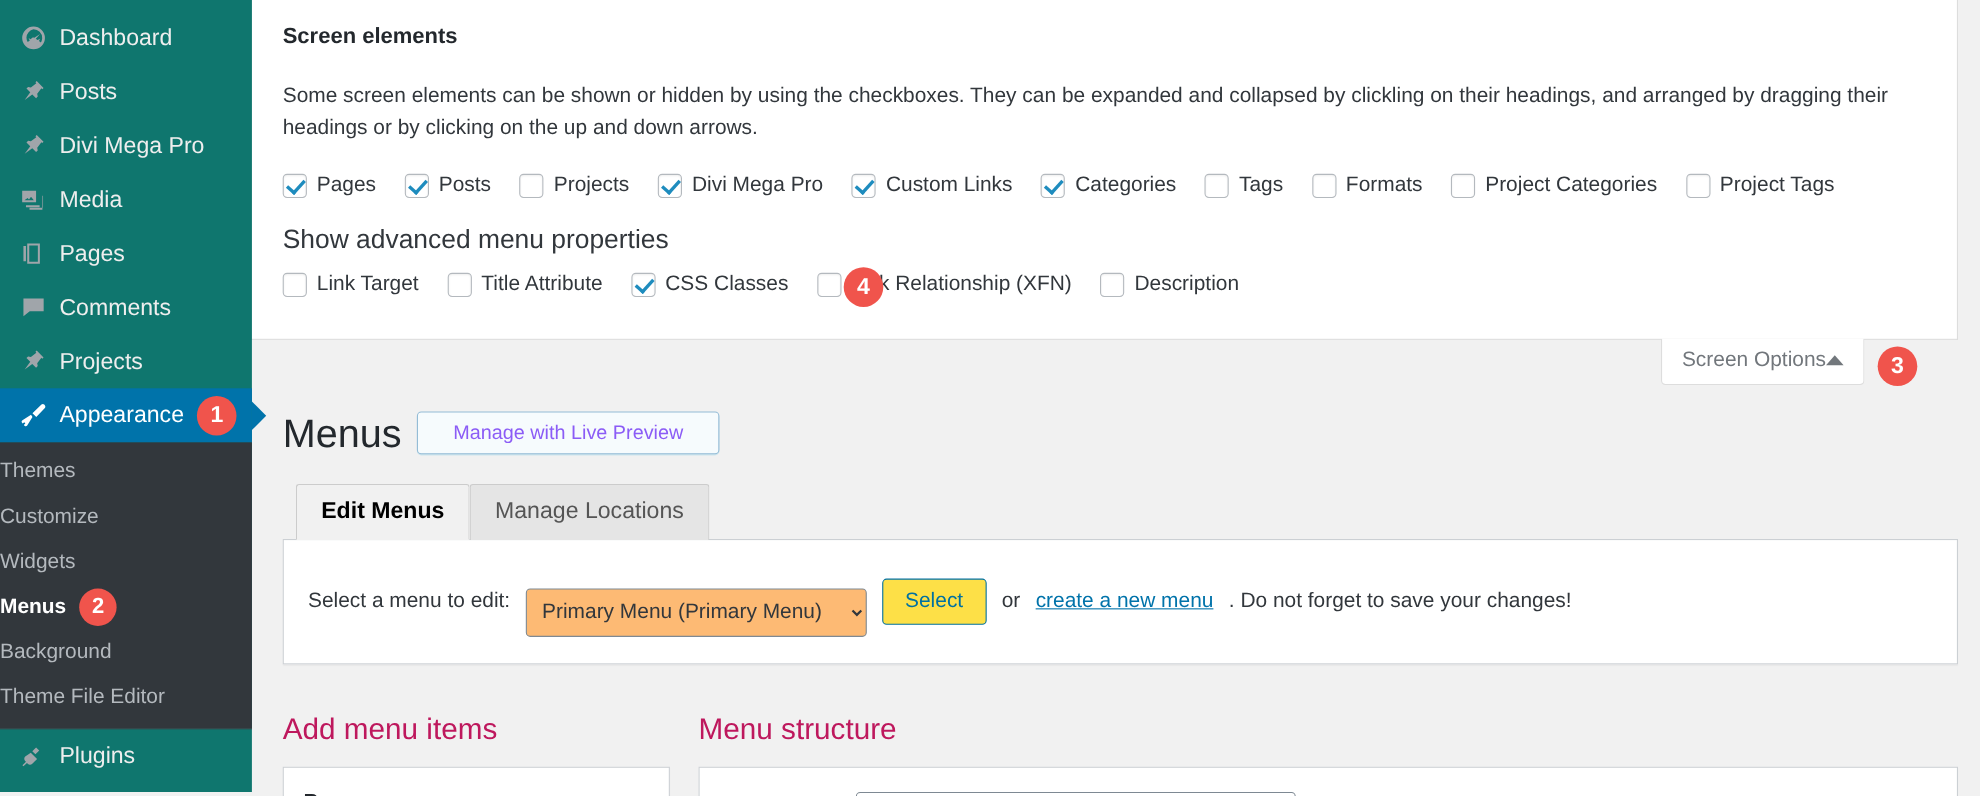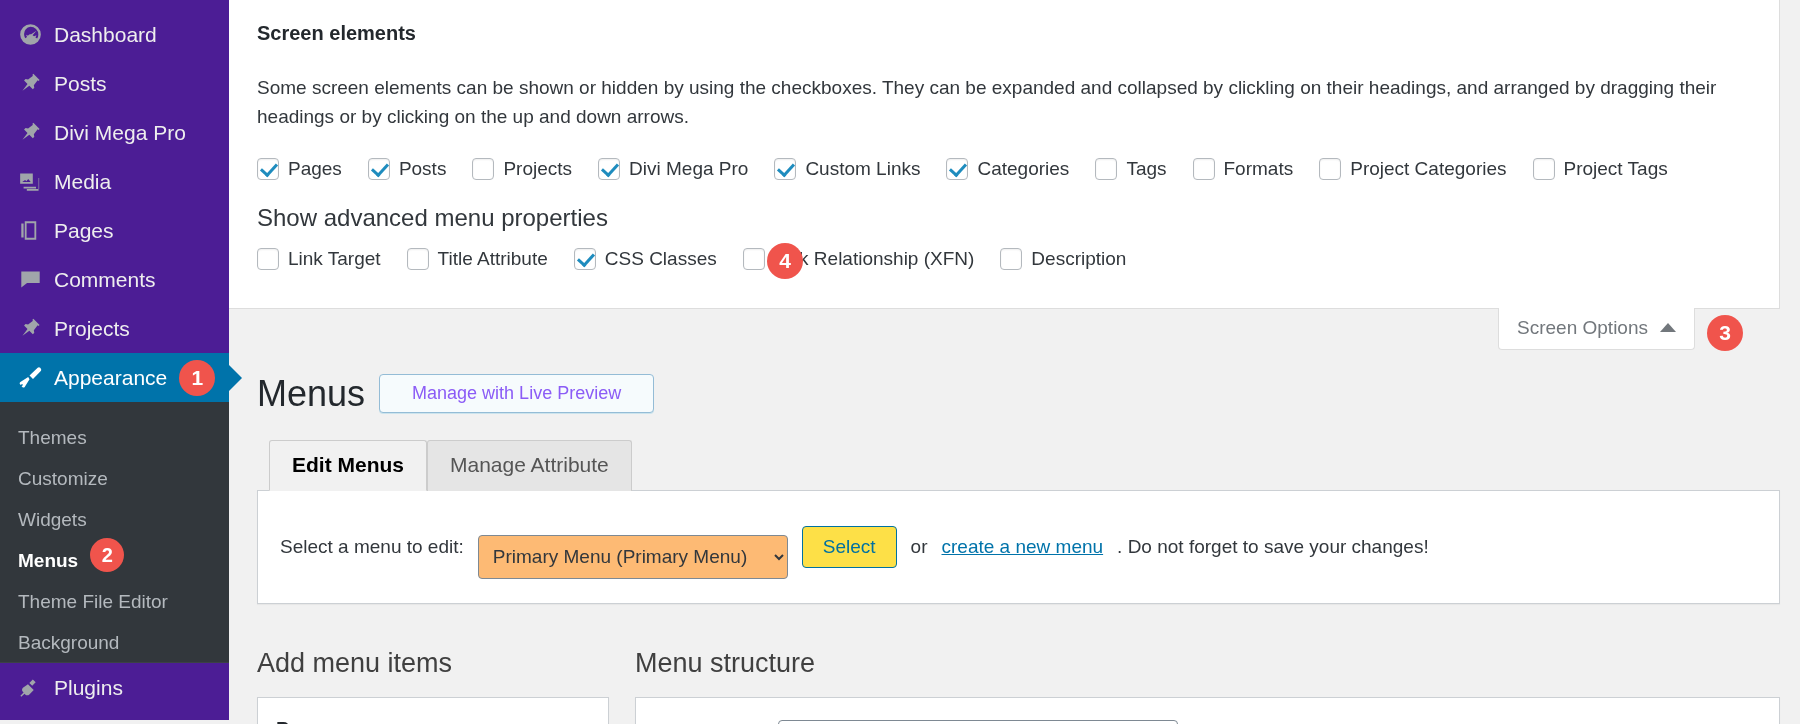--- a/index.html
+++ b/index.html
@@ -7,21 +7,21 @@
     width: 1800px; height: 724px;
     font-family: "Liberation Sans", sans-serif;
     background: #f1f1f1;
     overflow: hidden;
   }
   #root { position: relative; width: 1800px; height: 724px; display: flex; }
 
   
   .sidebar {
     width: 229px; min-width: 229px; height: 720px;
-    background: #4c1d95; position: relative; z-index: 5;
+    background: #0f766e; position: relative; z-index: 5;
   }
   .menu-top { padding-top: 10px; }
   .menu-item {
     display: flex; align-items: center;
     height: 49px; padding-left: 10px;
     color: #eee; font-size: 21px; position: relative;
   }
   .menu-item .ico {
     width: 40px; min-width: 40px; display: flex;
     align-items: center; justify-content: center;
@@ -32,22 +32,22 @@
   .menu-item.active .ico { color: #fff; }
   .arrow-notch {
     position: absolute; right: -13px; top: 50%; transform: translateY(-50%);
     width: 0; height: 0;
     border-top: 13px solid transparent;
     border-bottom: 13px solid transparent;
     border-left: 13px solid #0073aa;
   }
   .submenu { background: #32373c; padding: 6px 0 8px 0; }
   .sub-item {
-    height: 41px; display: flex; align-items: flex-end;
-    padding-left: 18px; color: #b4b9be; font-size: 19px;
+    height: 41px; display: flex; align-items: center;
+    padding-left: 0; color: #b4b9be; font-size: 19px;
     white-space: nowrap;
   }
   .sub-item.current { color: #fff; font-weight: bold; }
   .menu-bottom { border-top: 1px solid #3c4146; }
 
   
   .badge {
     display: inline-flex; align-items: center; justify-content: center;
     width: 36px; height: 36px; border-radius: 50%;
     background: #f0544c; color: #fff; font-size: 21px; font-weight: bold;
@@ -93,21 +93,21 @@
     display: flex; align-items: center; justify-content: center;
     z-index: 30;
   }
 
   
   .so-tab-wrap {
     display: flex; justify-content: flex-end;
     padding-right: 20px; position: relative;
   }
   .so-tab {
-    display: flex; align-items: center; gap: 12px;
+    display: flex; align-items: center; 
     background: #fff; border: 1px solid #ddd; border-top: none;
     border-radius: 0 0 4px 4px;
     padding: 9px 18px 10px 18px;
     font-size: 19px; color: #72777c;
     position: relative; top: -1px;
     margin-right: 85px;
   }
   .caret-up {
     width: 0; height: 0;
     border-left: 8px solid transparent; border-right: 8px solid transparent;
@@ -152,21 +152,21 @@
   .btn-select {
     border: 1px solid #0071a1; background: #fde047; color: #0071a1;
     font-size: 19px; padding: 9px 20px; border-radius: 4px;
     font-family: "Liberation Sans", sans-serif;
   }
   .a-link { color: #0073aa; text-decoration: underline; }
 
   .cols { display: flex; gap: 26px; margin-top: 44px; }
   .col-left { width: 352px; }
   .col-right { flex: 1; }
-  h2.sec { font-size: 27px; font-weight: normal; color: #404040; margin-bottom: 18px; }
+  h2.sec { font-size: 27px; font-weight: normal; color: #be185d; margin-bottom: 18px; }
   .postbox {
     border: 1px solid #ccd0d4; background: #fff;
     box-shadow: 0 1px 1px rgba(0,0,0,.04);
   }
   .postbox-head {
     display: flex; align-items: center; justify-content: space-between;
     padding: 20px 18px; font-size: 20px; font-weight: bold; color: #23282d;
     border-bottom: 1px solid #eee;
   }
   .caret-down-sm {
@@ -279,24 +279,24 @@
           <span>Customize</span>
         </div>
         <div class="sub-item">
           <span>Widgets</span>
         </div>
         <div class="sub-item current">
           <span>Menus</span>
           <span class="badge sm">2</span>
         </div>
         <div class="sub-item">
+          <span>Background</span>
+        </div>
+        <div class="sub-item">
           <span>Theme File Editor</span>
-        </div>
-        <div class="sub-item">
-          <span>Background</span>
         </div>
       </div>
 
       <div class="menu-bottom">
         <div class="menu-item">
           <span class="ico">
             <svg width="23" height="23" viewBox="0 0 20 20" fill="currentColor">
                 <path d="M14.5 5.5l-3 3L9 6l3-3 2.5 2.5zM7.8 7.2l5 5L9 16c-1 1-2.6 1-3.6 0l-.6-.6L2 18l-.8-.8 2.8-2.8-.6-.6c-1-1-1-2.6 0-3.6l4.4-3z"></path>
               </svg>
           </span>
@@ -394,21 +394,21 @@
 
     <div class="wrap">
 
       <div class="title-row">
         <h1 class="page-title">Menus</h1>
         <button class="btn-link">Manage with Live Preview</button>
       </div>
 
       <div class="nav-tabs">
         <div class="nav-tab active">Edit Menus</div>
-        <div class="nav-tab">Manage Attribute</div>
+        <div class="nav-tab">Manage Locations</div>
       </div>
 
       <div class="menu-edit-box">
         <span>Select a menu to edit:</span>
         <select class="menu-select">
           <option>Primary Menu (Primary Menu)</option>
         </select>
         <button class="btn-select">Select</button>
         <span>or </span>
           <a class="a-link" href="#">create a new menu</a>

